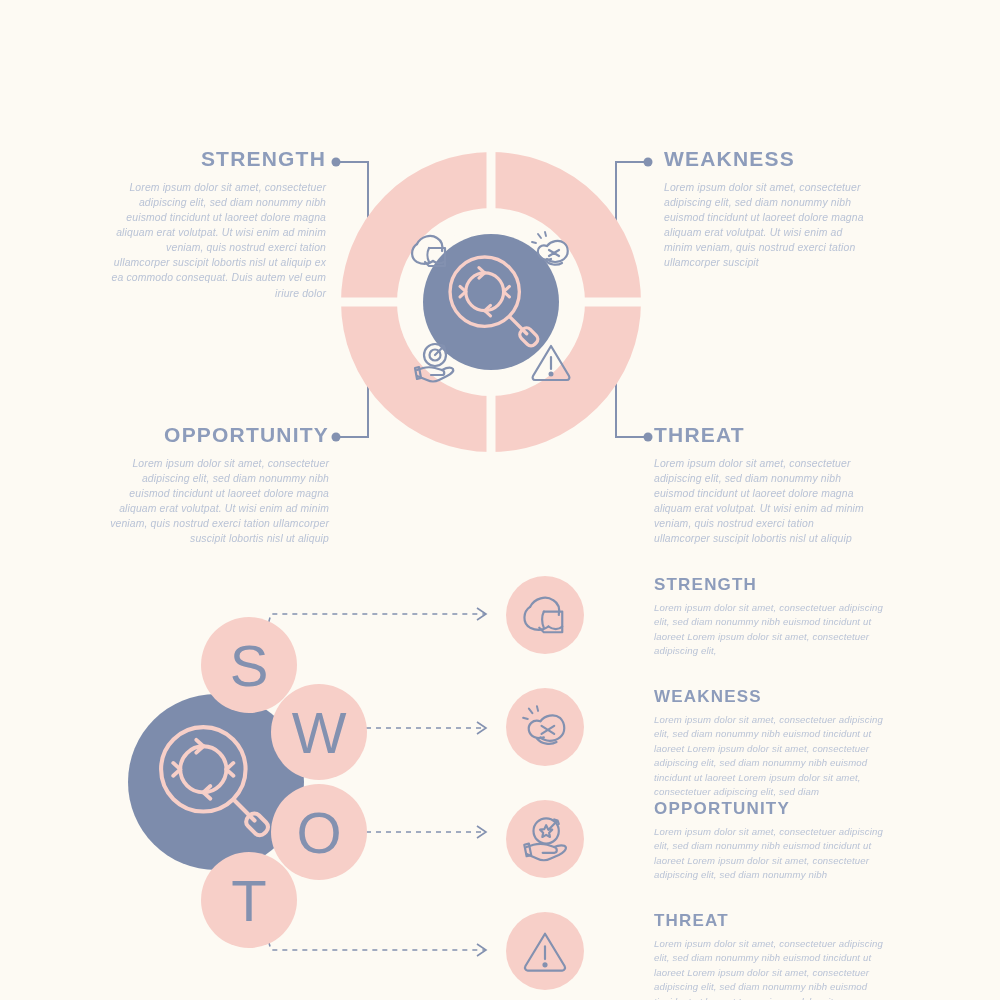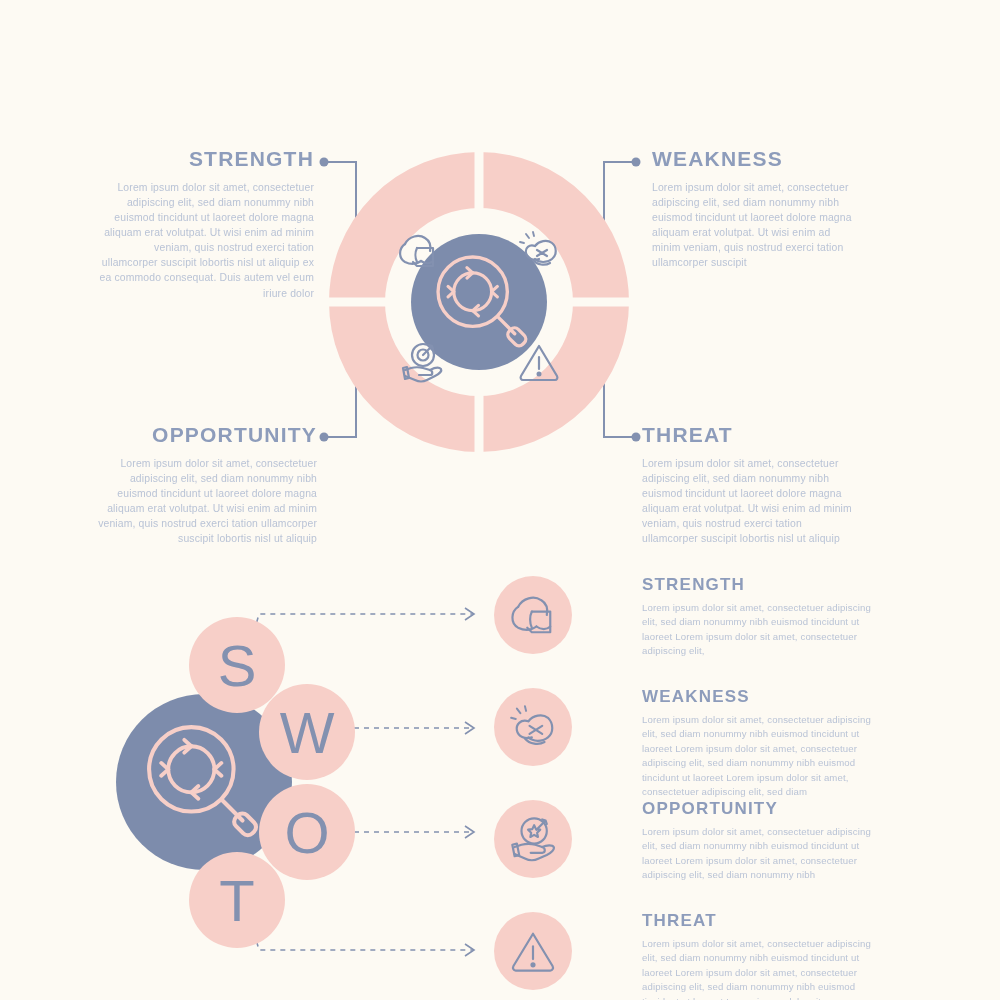--- a/index.html
+++ b/index.html
@@ -3,34 +3,35 @@
 <meta charset="utf-8">
 <style>
   html,body{margin:0;padding:0;}
   body{
     width:1000px;height:1000px;
     background:#fdfaf3;
     font-family:"Liberation Sans", sans-serif;
     overflow:hidden;
     position:relative;
   }
-  .canvas{position:absolute;left:4px;top:0;width:832px;height:1000px;}
+  .canvas{position:absolute;left:16px;top:0;width:832px;height:1000px;}
 
   
   .heading{
     color:#8d9cbb;
     font-weight:bold;
     letter-spacing:1.2px;
     line-height:1;
   }
   .body-text{
     color:#b9c3d6;
     font-size:10.4px;
     line-height:1.45;
     letter-spacing:.15px;
+    font-style:italic;
   }
 
   
   .top-section{position:absolute;left:0;top:0;width:1000px;height:545px;}
 
   .tl-block{position:absolute;left:95px;top:148px;width:215px;text-align:right;}
   .tl-block .heading{font-size:21px;margin-bottom:11px;}
 
   .tr-block{position:absolute;left:648px;top:148px;width:208px;text-align:left;}
   .tr-block .heading{font-size:21px;margin-bottom:11px;}

